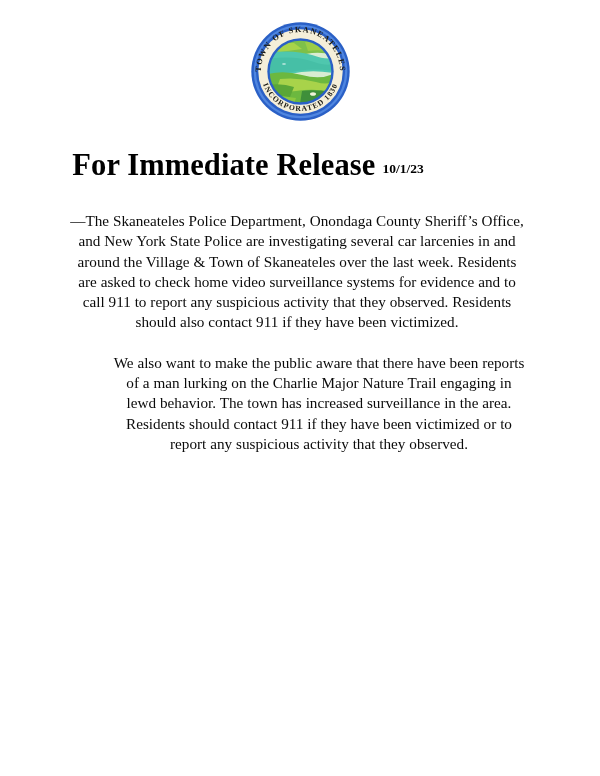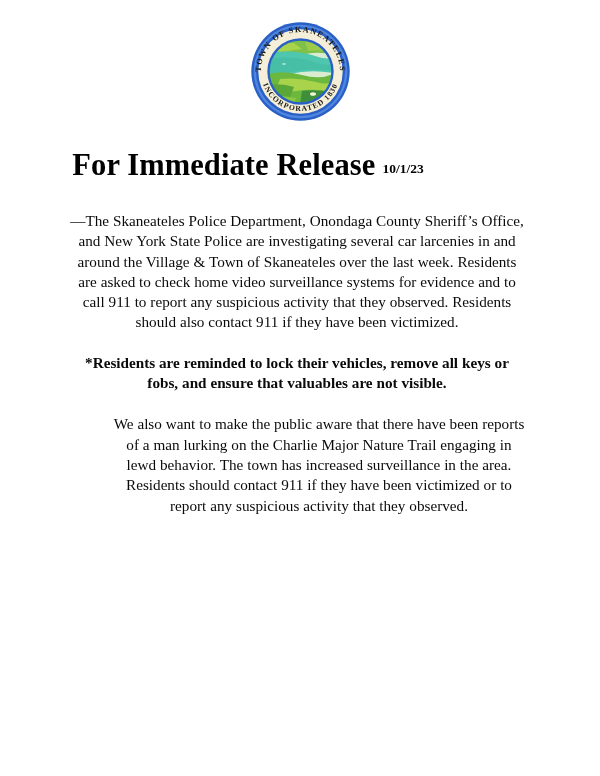--- a/index.html
+++ b/index.html
@@ -146,17 +146,16 @@
       </svg>
     </div>
   </div>
 
   <div class="title-row">
     <span class="title-main">For Immediate Release</span><span class="title-date">10/1/23</span>
   </div>
 
   <div class="body-block">
     <p class="para">—The Skaneateles Police Department, Onondaga County Sheriff’s Office, and New York State Police are investigating several car larcenies in and around the Village &amp; Town of Skaneateles over the last week. Residents are asked to check home video surveillance systems for evidence and to call 911 to report any suspicious activity that they observed. Residents should also contact 911 if they have been victimized.</p>
-    <p class="para bold">*Residents are reminded to lock their vehicles, remove all keys or fobs, and ensure that valuables are not visible.</p>
     <p class="para last">We also want to make the public aware that there have been reports of a man lurking on the Charlie Major Nature Trail engaging in lewd behavior. The town has increased surveillance in the area. Residents should contact 911 if they have been victimized or to report any suspicious activity that they observed.</p>
   </div>
 
 </div>
 
 </body></html>

